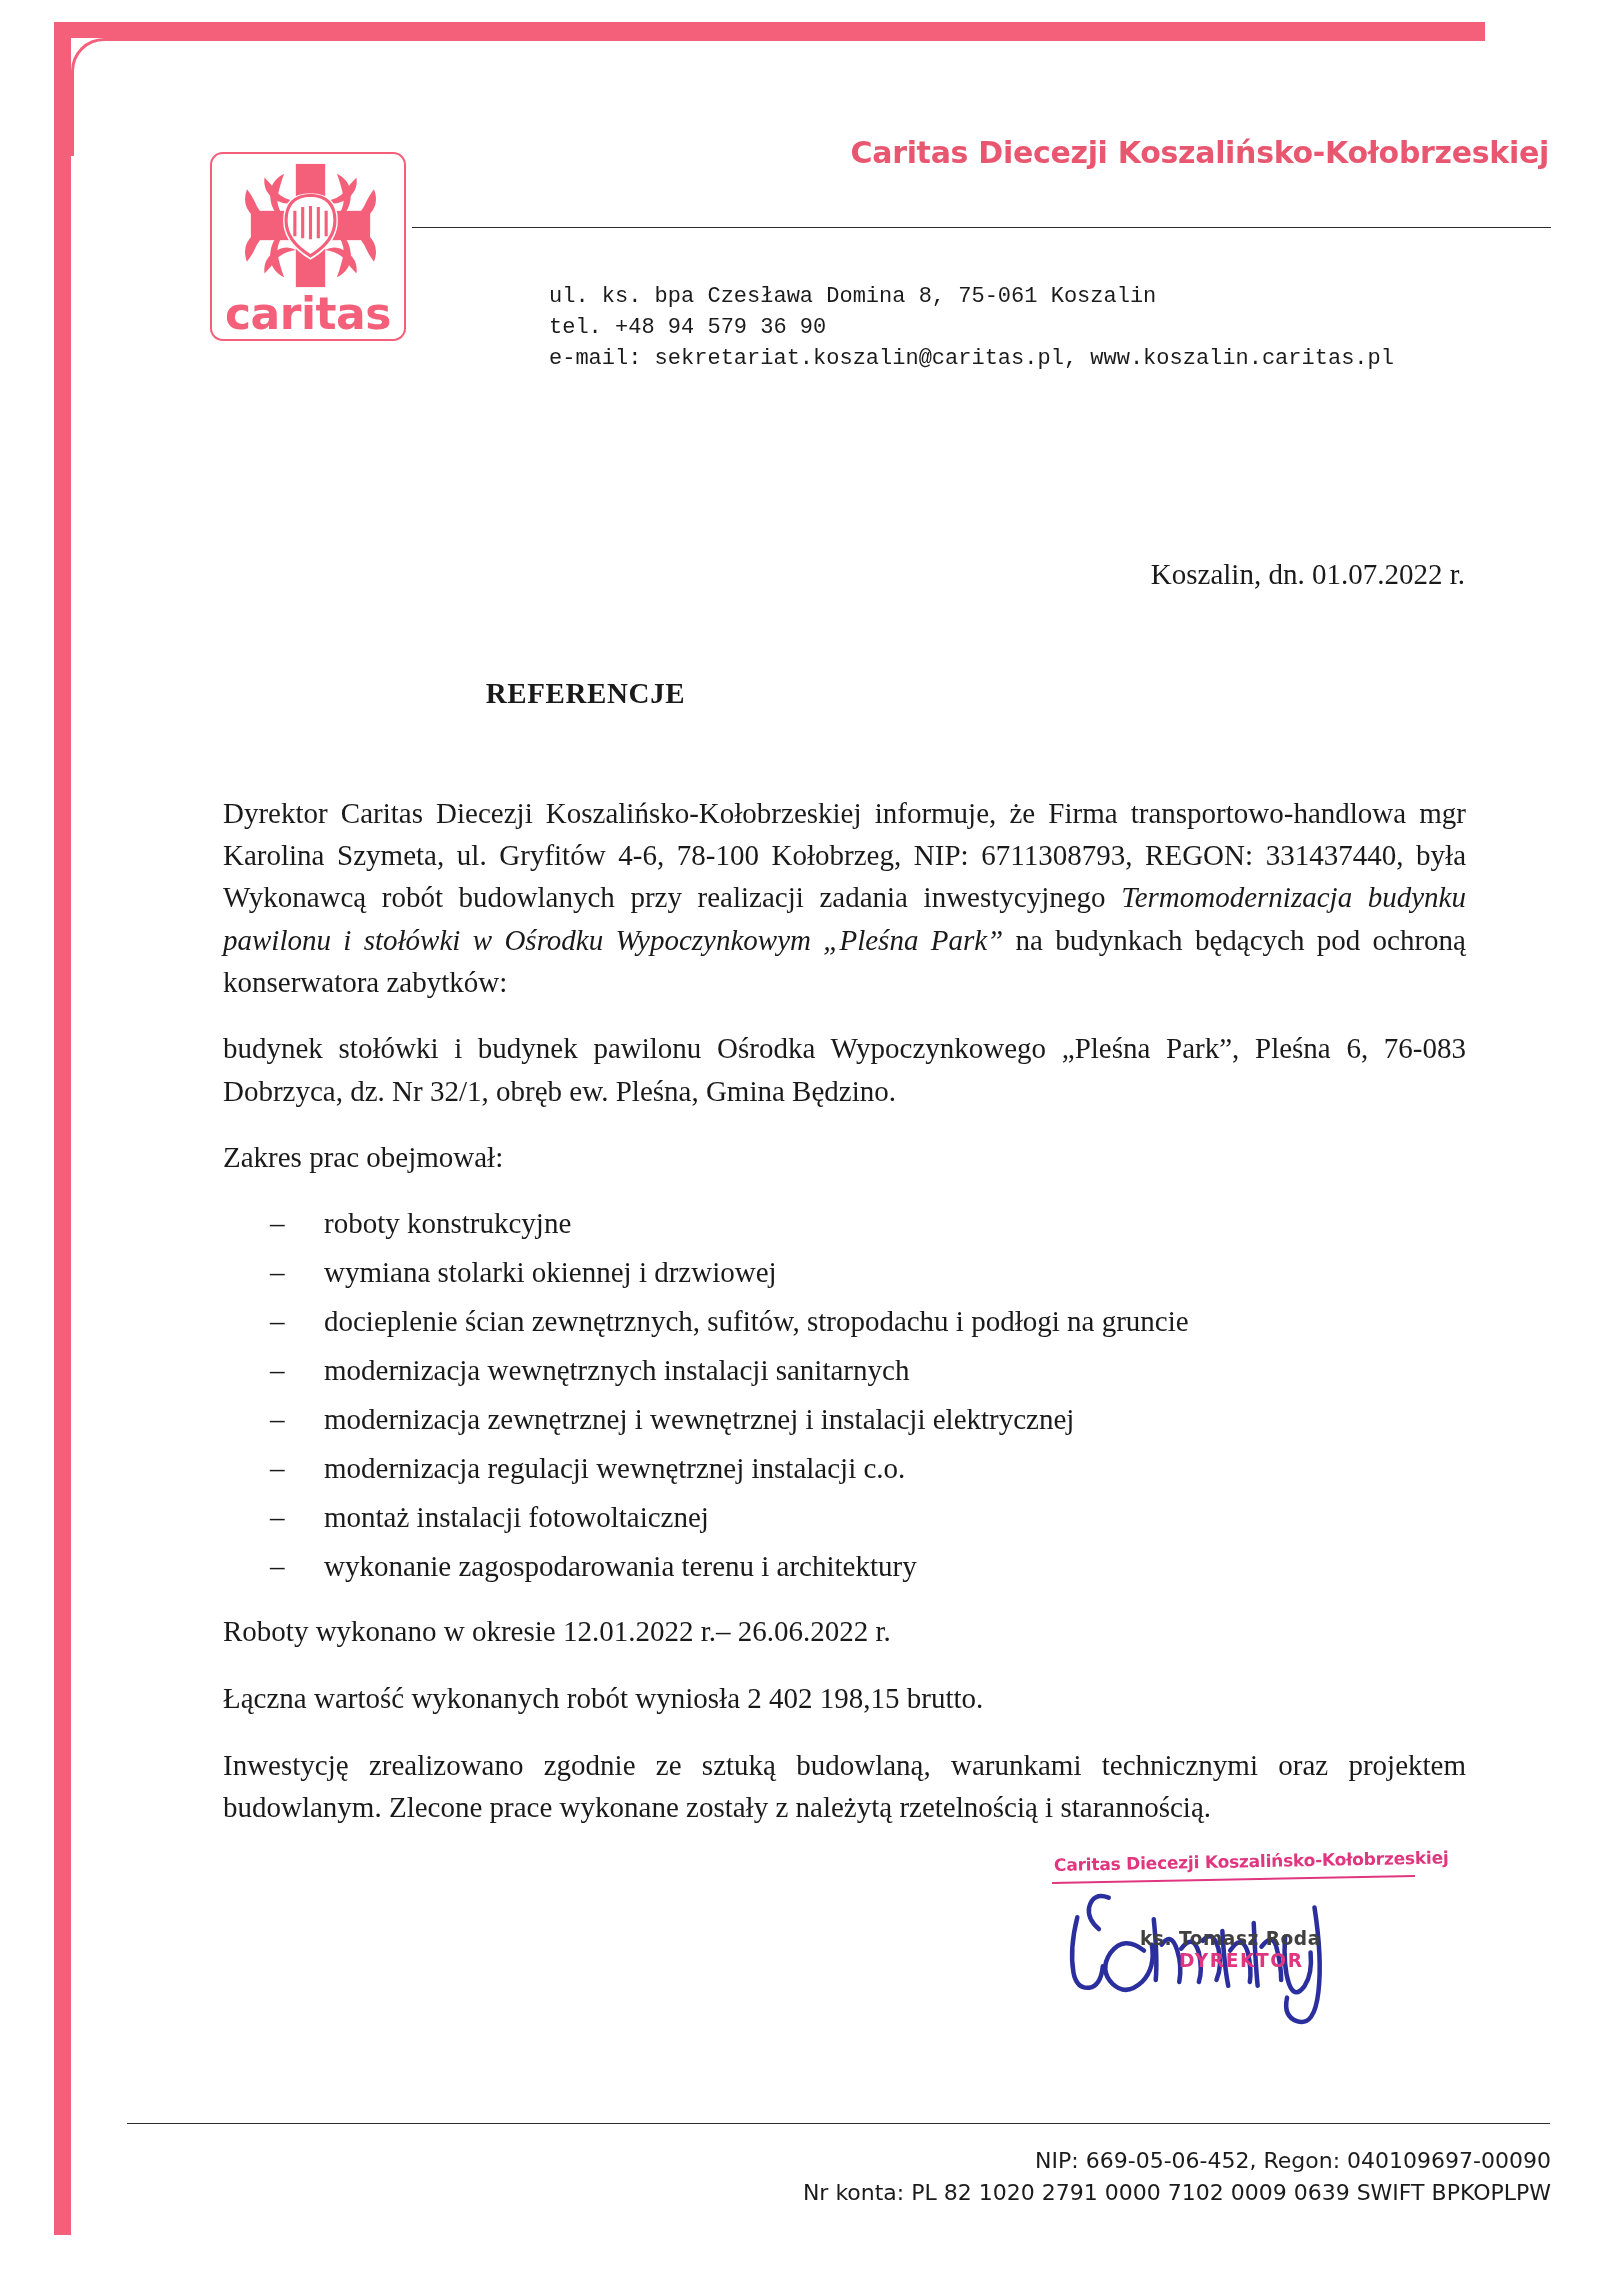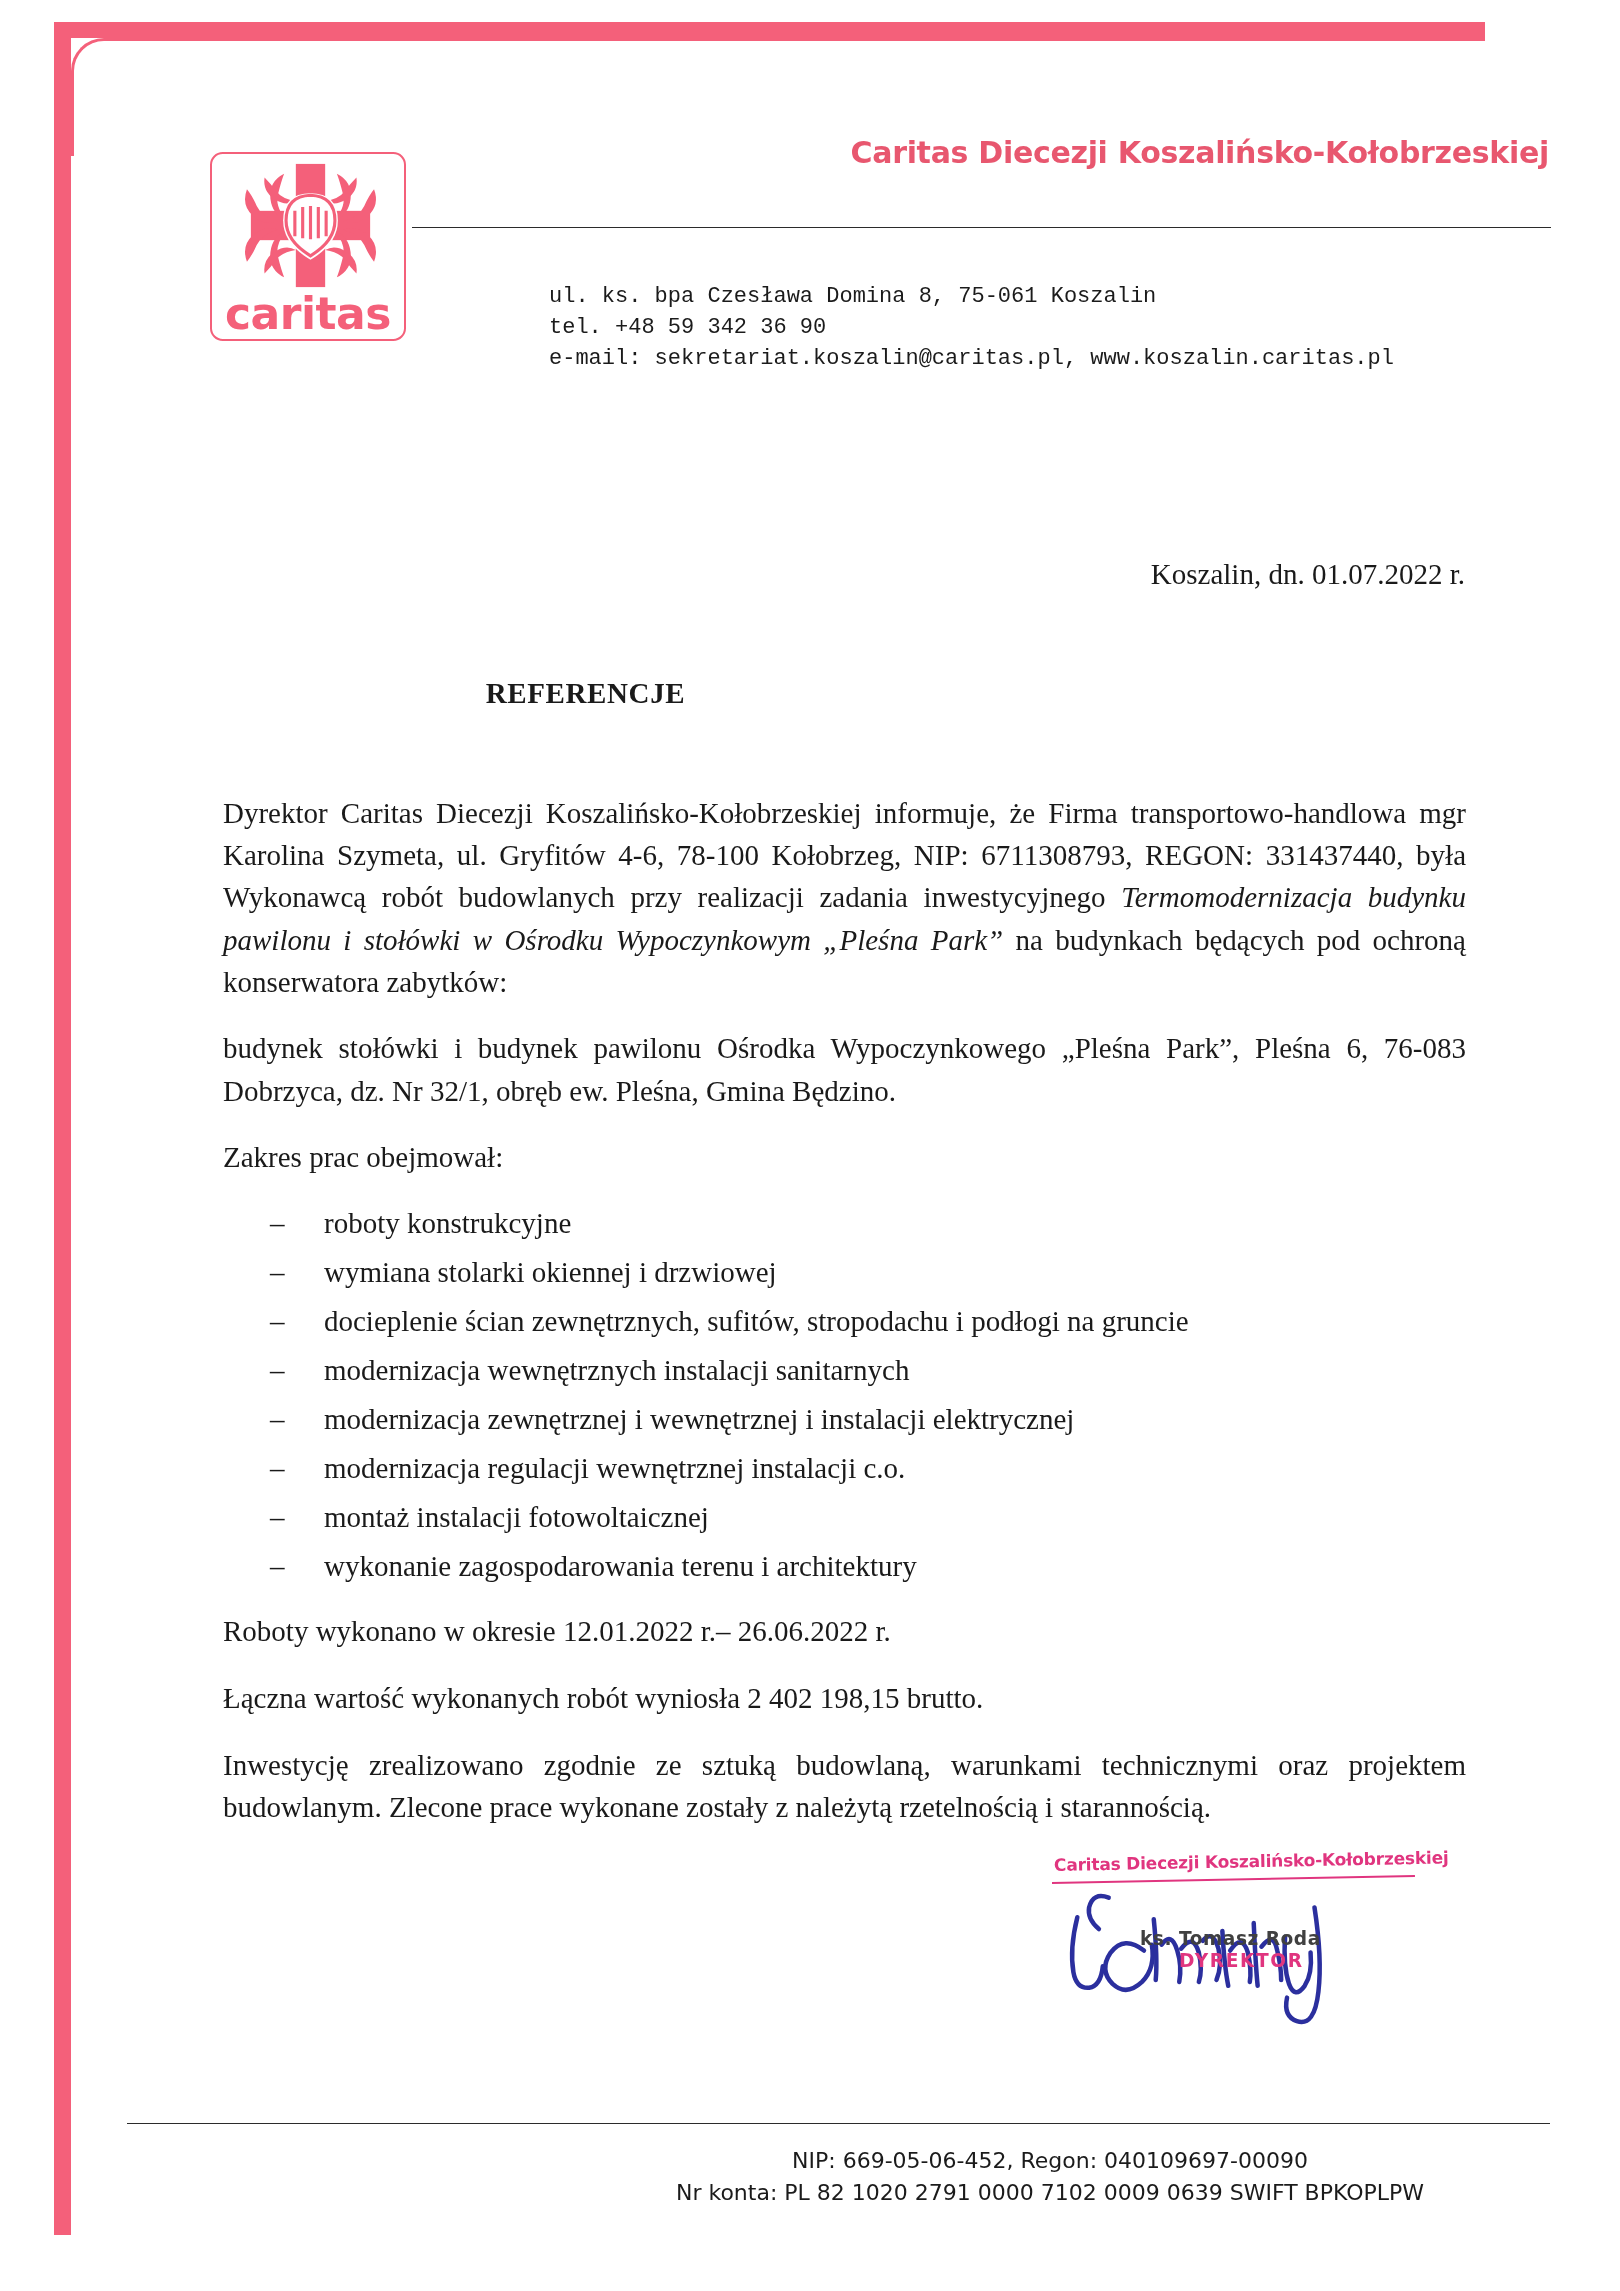--- a/index.html
+++ b/index.html
@@ -235,21 +235,21 @@
     top: 2123px;
     width: 1423px;
     height: 0;
     border-top: 1.8px solid #2b2b2b;
   }
   #footer-text {
     position: absolute;
     left: 549px;
     top: 2145px;
     width: 1002px;
-    text-align: center;
+    text-align: right;
     font-family: "DejaVu Sans", sans-serif;
     font-size: 22px;
     line-height: 1.45;
     color: #1b1b1b;
   }
 </style>
 </head>
 <body>
 
 <div id="frame-top-bar"></div>
@@ -285,21 +285,21 @@
       </g>
     </g>
   </svg>
   <div id="logo-wordmark">caritas</div>
 </div>
 
 <div id="header-title">Caritas Diecezji Koszalińsko-Kołobrzeskiej</div>
 <div id="header-rule"></div>
 <div id="header-contact">
   <div>ul. ks. bpa Czesława Domina 8, 75-061 Koszalin</div>
-  <div>tel. +48 59 342 36 90</div>
+  <div>tel. +48 94 579 36 90</div>
   <div>e-mail: sekretariat.koszalin@caritas.pl, www.koszalin.caritas.pl</div>
 </div>
 
 <div id="doc-date">Koszalin, dn. 01.07.2022 r.</div>
 <div id="doc-heading">REFERENCJE</div>
 
 <div id="body-block">
 
   <p class="para"><span>Dyrektor Caritas Diecezji Koszalińsko-Kołobrzeskiej informuje, że Firma transportowo-handlowa mgr Karolina Szymeta, ul. Gryfitów 4-6, 78-100 Kołobrzeg, NIP: 6711308793, REGON: 331437440, była Wykonawcą robót budowlanych przy realizacji zadania inwestycyjnego </span><em>Termomodernizacja budynku pawilonu i stołówki w Ośrodku Wypoczynkowym „Pleśna Park”</em><span> na budynkach będących pod ochroną konserwatora zabytków:</span></p>
 

